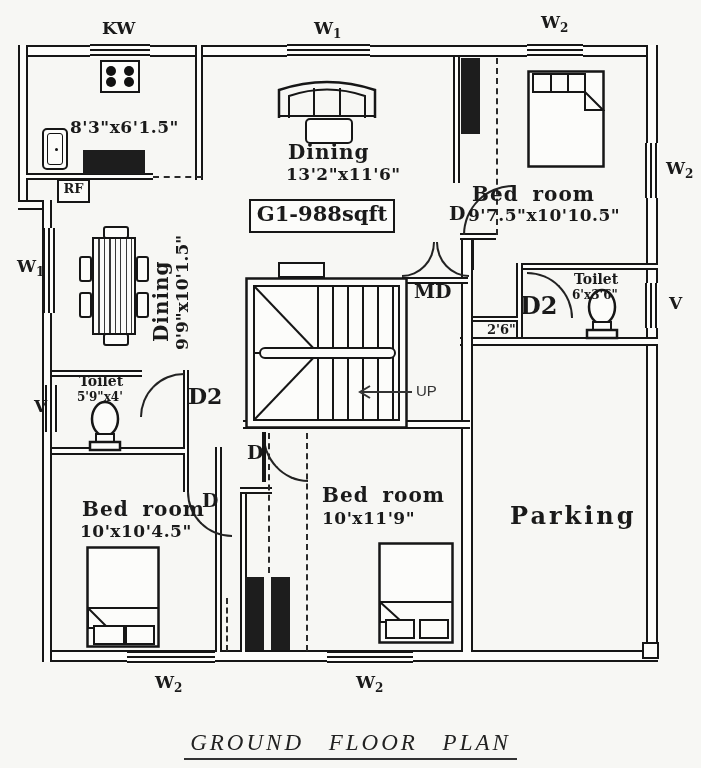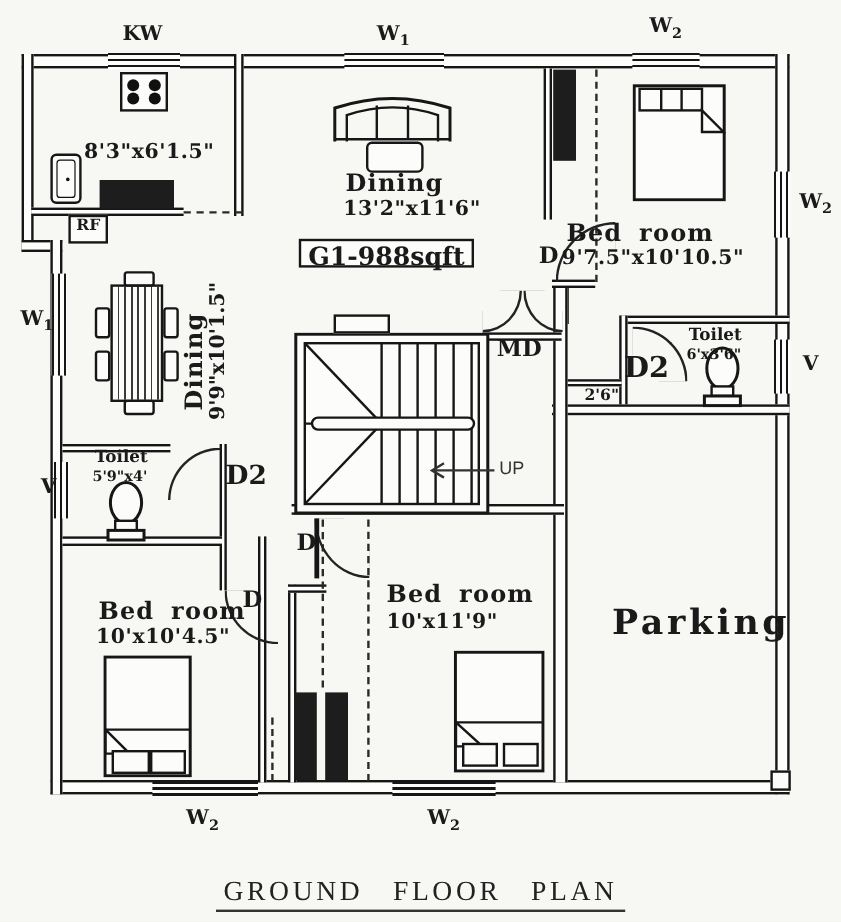--- a/index.html
+++ b/index.html
@@ -201,21 +201,21 @@
     <rect x="42" y="78" width="28" height="18" fill="#fcfcfa" stroke="#161616" stroke-width="2"></rect>
   </svg>
 
   <div class="furn" style="left:642px;top:642px;width:17px;height:17px;border-width:2px;"></div>
 
   <div class="lbl room-dims" style="left:70px;top:117px;">8'3"x6'1.5"</div>
 
   <div class="lbl room-name" style="left:288px;top:140px;">Dining</div>
   <div class="lbl room-dims" style="left:286px;top:164px;">13'2"x11'6"</div>
 
-  <div class="boxed" style="left:249px;top:199px;width:146px;height:24px;">
+  <div class="boxed" style="left:249px;top:199px;width:146px;height:34px;">
     <span class="lbl" style="position:static;font-size:21px;">G1-988sqft</span>
   </div>
 
   <div class="lbl room-name" style="left:472px;top:182px;">Bed room</div>
   <div class="lbl room-dims" style="left:468px;top:205px;">9'7.5"x10'10.5"</div>
 
   <div class="vtext" style="left:149px;top:342px;font-size:20px;letter-spacing:1px;">Dining</div>
   <div class="vtext" style="left:172px;top:350px;font-size:17px;">9'9"x10'1.5"</div>
 
   <div class="lbl" style="left:574px;top:271px;font-size:14px;">Toilet</div>
@@ -223,21 +223,21 @@
 
   <div class="lbl" style="left:79px;top:373px;font-size:14px;">Toilet</div>
   <div class="lbl" style="left:77px;top:390px;font-size:12px;">5'9"x4'</div>
 
   <div class="lbl room-name" style="left:82px;top:497px;">Bed room</div>
   <div class="lbl room-dims" style="left:80px;top:521px;">10'x10'4.5"</div>
 
   <div class="lbl room-name" style="left:322px;top:483px;">Bed room</div>
   <div class="lbl room-dims" style="left:322px;top:508px;">10'x11'9"</div>
 
-  <div class="lbl" style="left:510px;top:501px;font-size:29px;letter-spacing:3px;">Parking</div>
+  <div class="lbl" style="left:510px;top:501px;font-size:24px;letter-spacing:3px;">Parking</div>
 
   <div class="lbl win-lbl" style="left:102px;top:18px;">KW</div>
   <div class="lbl win-lbl" style="left:314px;top:18px;">
     <span>W</span><sub>1</sub>
   </div>
   <div class="lbl win-lbl" style="left:541px;top:12px;">
     <span>W</span><sub>2</sub>
   </div>
   <div class="lbl win-lbl" style="left:666px;top:158px;">
     <span>W</span><sub>2</sub>
@@ -257,17 +257,17 @@
   <div class="lbl door-lbl" style="left:414px;top:280px;">MD</div>
   <div class="lbl door-lbl" style="left:520px;top:291px;font-size:24px;">D2</div>
   <div class="lbl door-lbl" style="left:188px;top:383px;font-size:22px;">D2</div>
   <div class="lbl door-lbl" style="left:449px;top:202px;">D</div>
   <div class="lbl door-lbl" style="left:202px;top:489px;">D</div>
   <div class="lbl door-lbl" style="left:247px;top:441px;">D</div>
 
   <div class="lbl" style="left:416px;top:382px;font-size:15px;font-weight:normal;font-family:'Liberation Sans',sans-serif;color:#333;">UP</div>
   <div class="lbl" style="left:487px;top:322px;font-size:13px;">2'6"</div>
 
-  <div class="title" style="top:730px;">
+  <div class="title" style="top:730px;font-style:italic;">
     <span>GROUND FLOOR PLAN</span>
   </div>
 
 </div>
 
 </body></html>

